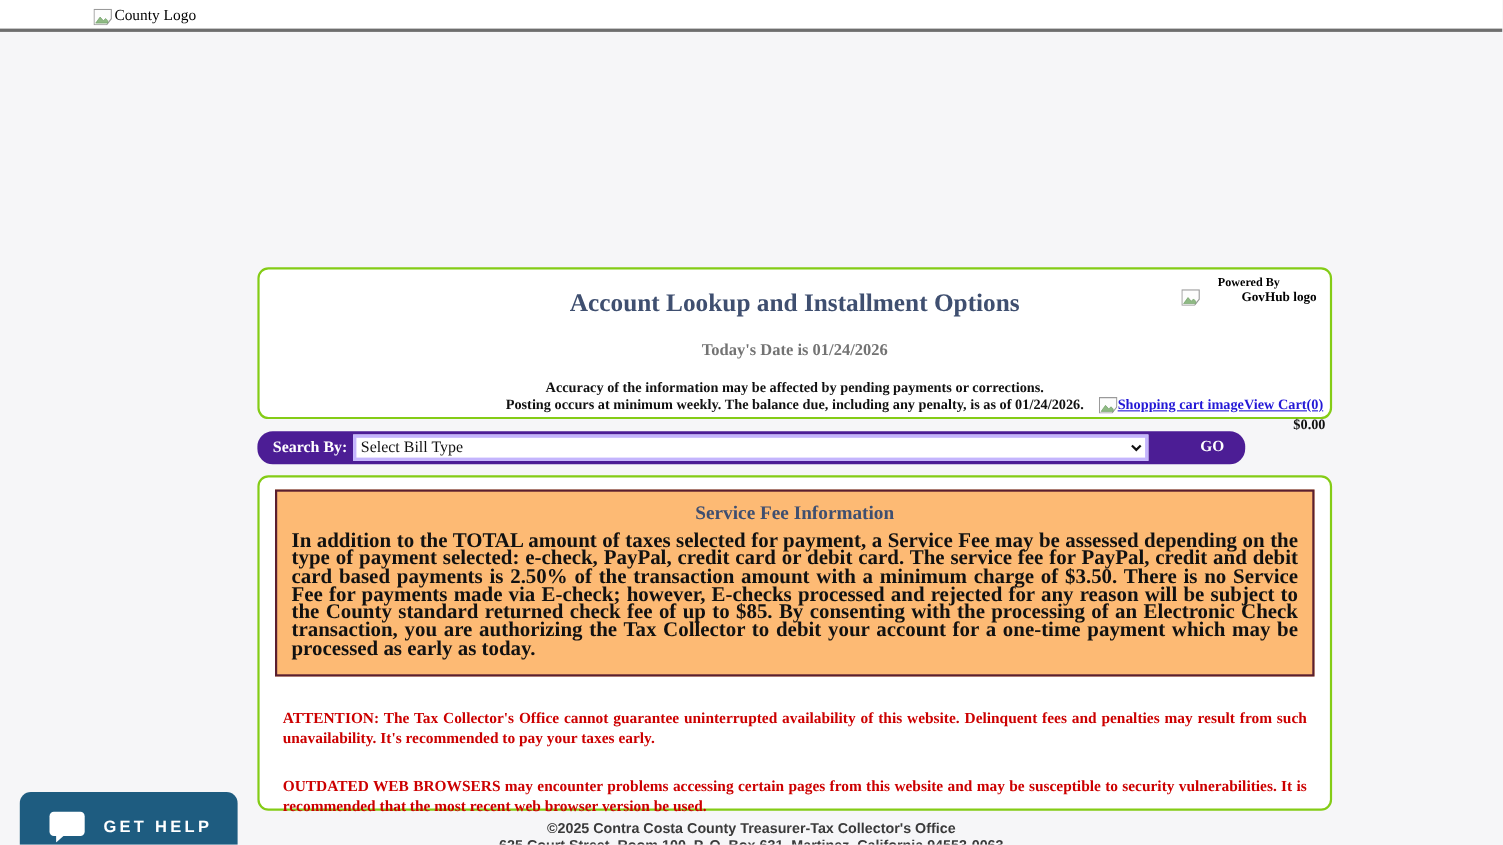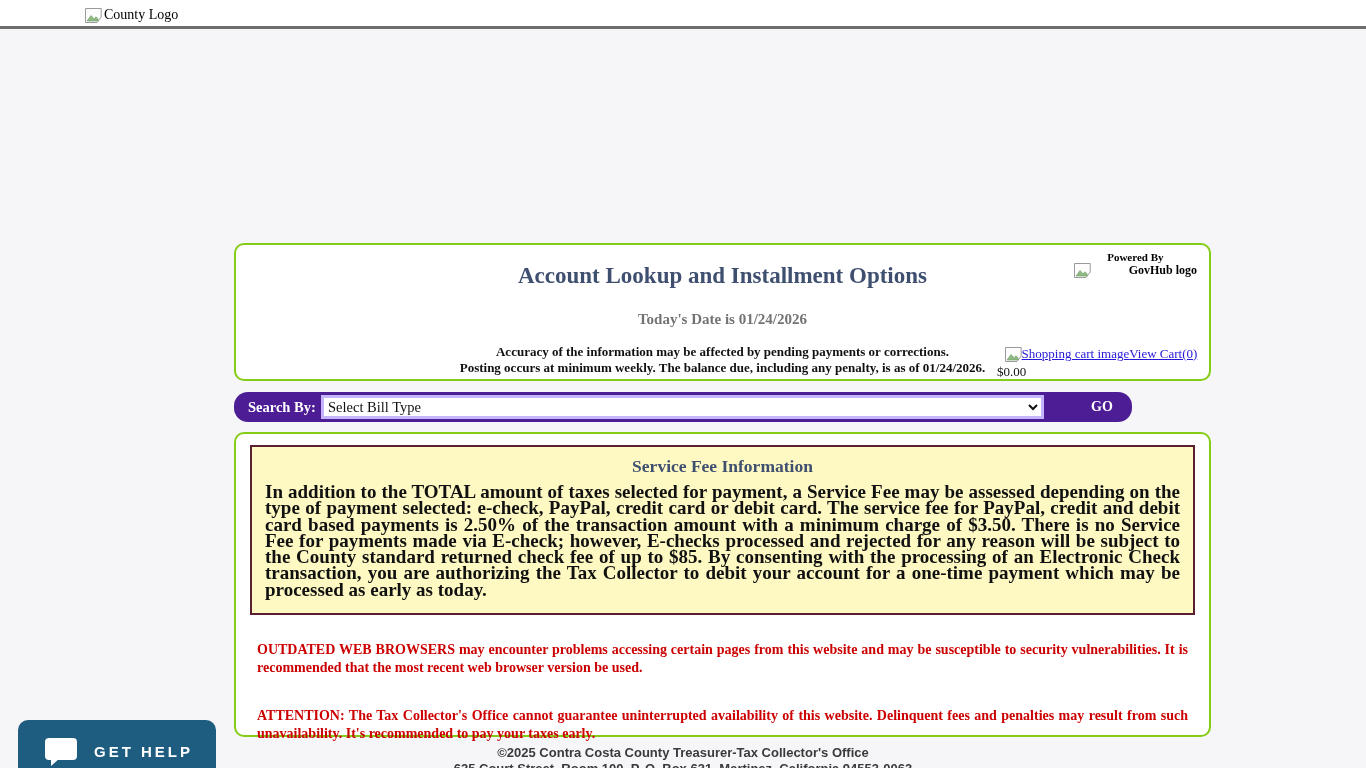--- a/index.html
+++ b/index.html
@@ -38,22 +38,22 @@
   .accuracy {
     text-align: center; margin-top: 16px;
     font-size: 13px; font-weight: bold; color: #111; line-height: 15.5px;
   }
   .powered-by {
     position: absolute; top: 6px; right: 12px; text-align: center;
     font-size: 11px; font-weight: bold; color: #000;
   }
   .powered-by .logo-line { display: flex; align-items: center; justify-content: center; font-size: 12px; gap: 38px; }
   .cart {
-    position: absolute; top: 101px; right: 4px; width: 208px; text-align: left;
-    font-size: 13px; font-weight: normal;
+    position: absolute; top: 115px; right: 4px; width: 208px; text-align: right;
+    font-size: 13px; font-weight: bold;
   }
   .cart .cart-line { display: flex; align-items: center; justify-content: center; }
   .cart a, .link { color: #2318d6; text-decoration: underline; cursor: pointer; }
   .cart-amount { margin-top: 2px; color: #111; }
   
   .search-bar {
     position: absolute; left: 234px; top: 392px; width: 898px; height: 30px;
     background: #4c1d95; border-radius: 14px;
   }
   .search-label {
@@ -65,21 +65,21 @@
     font-family: "Liberation Serif", serif; font-size: 14.5px;
     background: #ffffff; color: #111; border: 3px solid #c4b5fd;
   }
   .go-btn {
     position: absolute; right: 0; top: 0; width: 60px; line-height: 30px;
     text-align: center; color: #ffffff; font-weight: bold; font-size: 14px;
     cursor: pointer;
   }
   
   .fee-box {
-    margin: 11px 14px 0 14px; border: 2px solid #5a1f30; background: #fef9c3;
+    margin: 11px 14px 0 14px; border: 2px solid #5a1f30; background: #fdba74;
   }
   .fee-title {
     text-align: center; margin: 9px 0 7px 0;
     font-size: 17.5px; font-weight: bold; color: #3f4f70;
   }
   .fee-body {
     padding: 0 13px 15px 13px; text-align: justify;
     font-size: 19px; font-weight: bold; color: #111; line-height: 16.3px;
   }
   .notice {
@@ -159,22 +159,22 @@
       <option>Select Bill Type</option>
     </select>
     <span class="go-btn">GO</span>
   </div>
 
   <div class="panel panel-main">
     <div class="fee-box">
       <div class="fee-title">Service Fee Information</div>
       <div class="fee-body">In addition to the TOTAL amount of taxes selected for payment, a Service Fee may be assessed depending on the type of payment selected: e-check, PayPal, credit card or debit card. The service fee for PayPal, credit and debit card based payments is 2.50% of the transaction amount with a minimum charge of $3.50. There is no Service Fee for payments made via E-check; however, E-checks processed and rejected for any reason will be subject to the County standard returned check fee of up to $85. By consenting with the processing of an Electronic Check transaction, you are authorizing the Tax Collector to debit your account for a one-time payment which may be processed as early as today.</div>
     </div>
+    <div class="notice notice-attention">ATTENTION: The Tax Collector's Office cannot guarantee uninterrupted availability of this website. Delinquent fees and penalties may result from such unavailability. It's recommended to pay your taxes early.</div>
     <div class="notice notice-browsers">OUTDATED WEB BROWSERS may encounter problems accessing certain pages from this website and may be susceptible to security vulnerabilities. It is recommended that the most recent web browser version be used.</div>
-    <div class="notice notice-attention">ATTENTION: The Tax Collector's Office cannot guarantee uninterrupted availability of this website. Delinquent fees and penalties may result from such unavailability. It's recommended to pay your taxes early.</div>
   </div>
 
   <div class="footer">
     <div>©2025 Contra Costa County Treasurer-Tax Collector's Office</div>
     <div>625 Court Street, Room 100, P. O. Box 631, Martinez, California 94553-0063</div>
   </div>
 
   <div class="get-help">
     <svg width="34" height="30" viewBox="0 0 34 30">
       <rect x="1" y="2" width="32" height="22" rx="4" fill="#ffffff"></rect>

